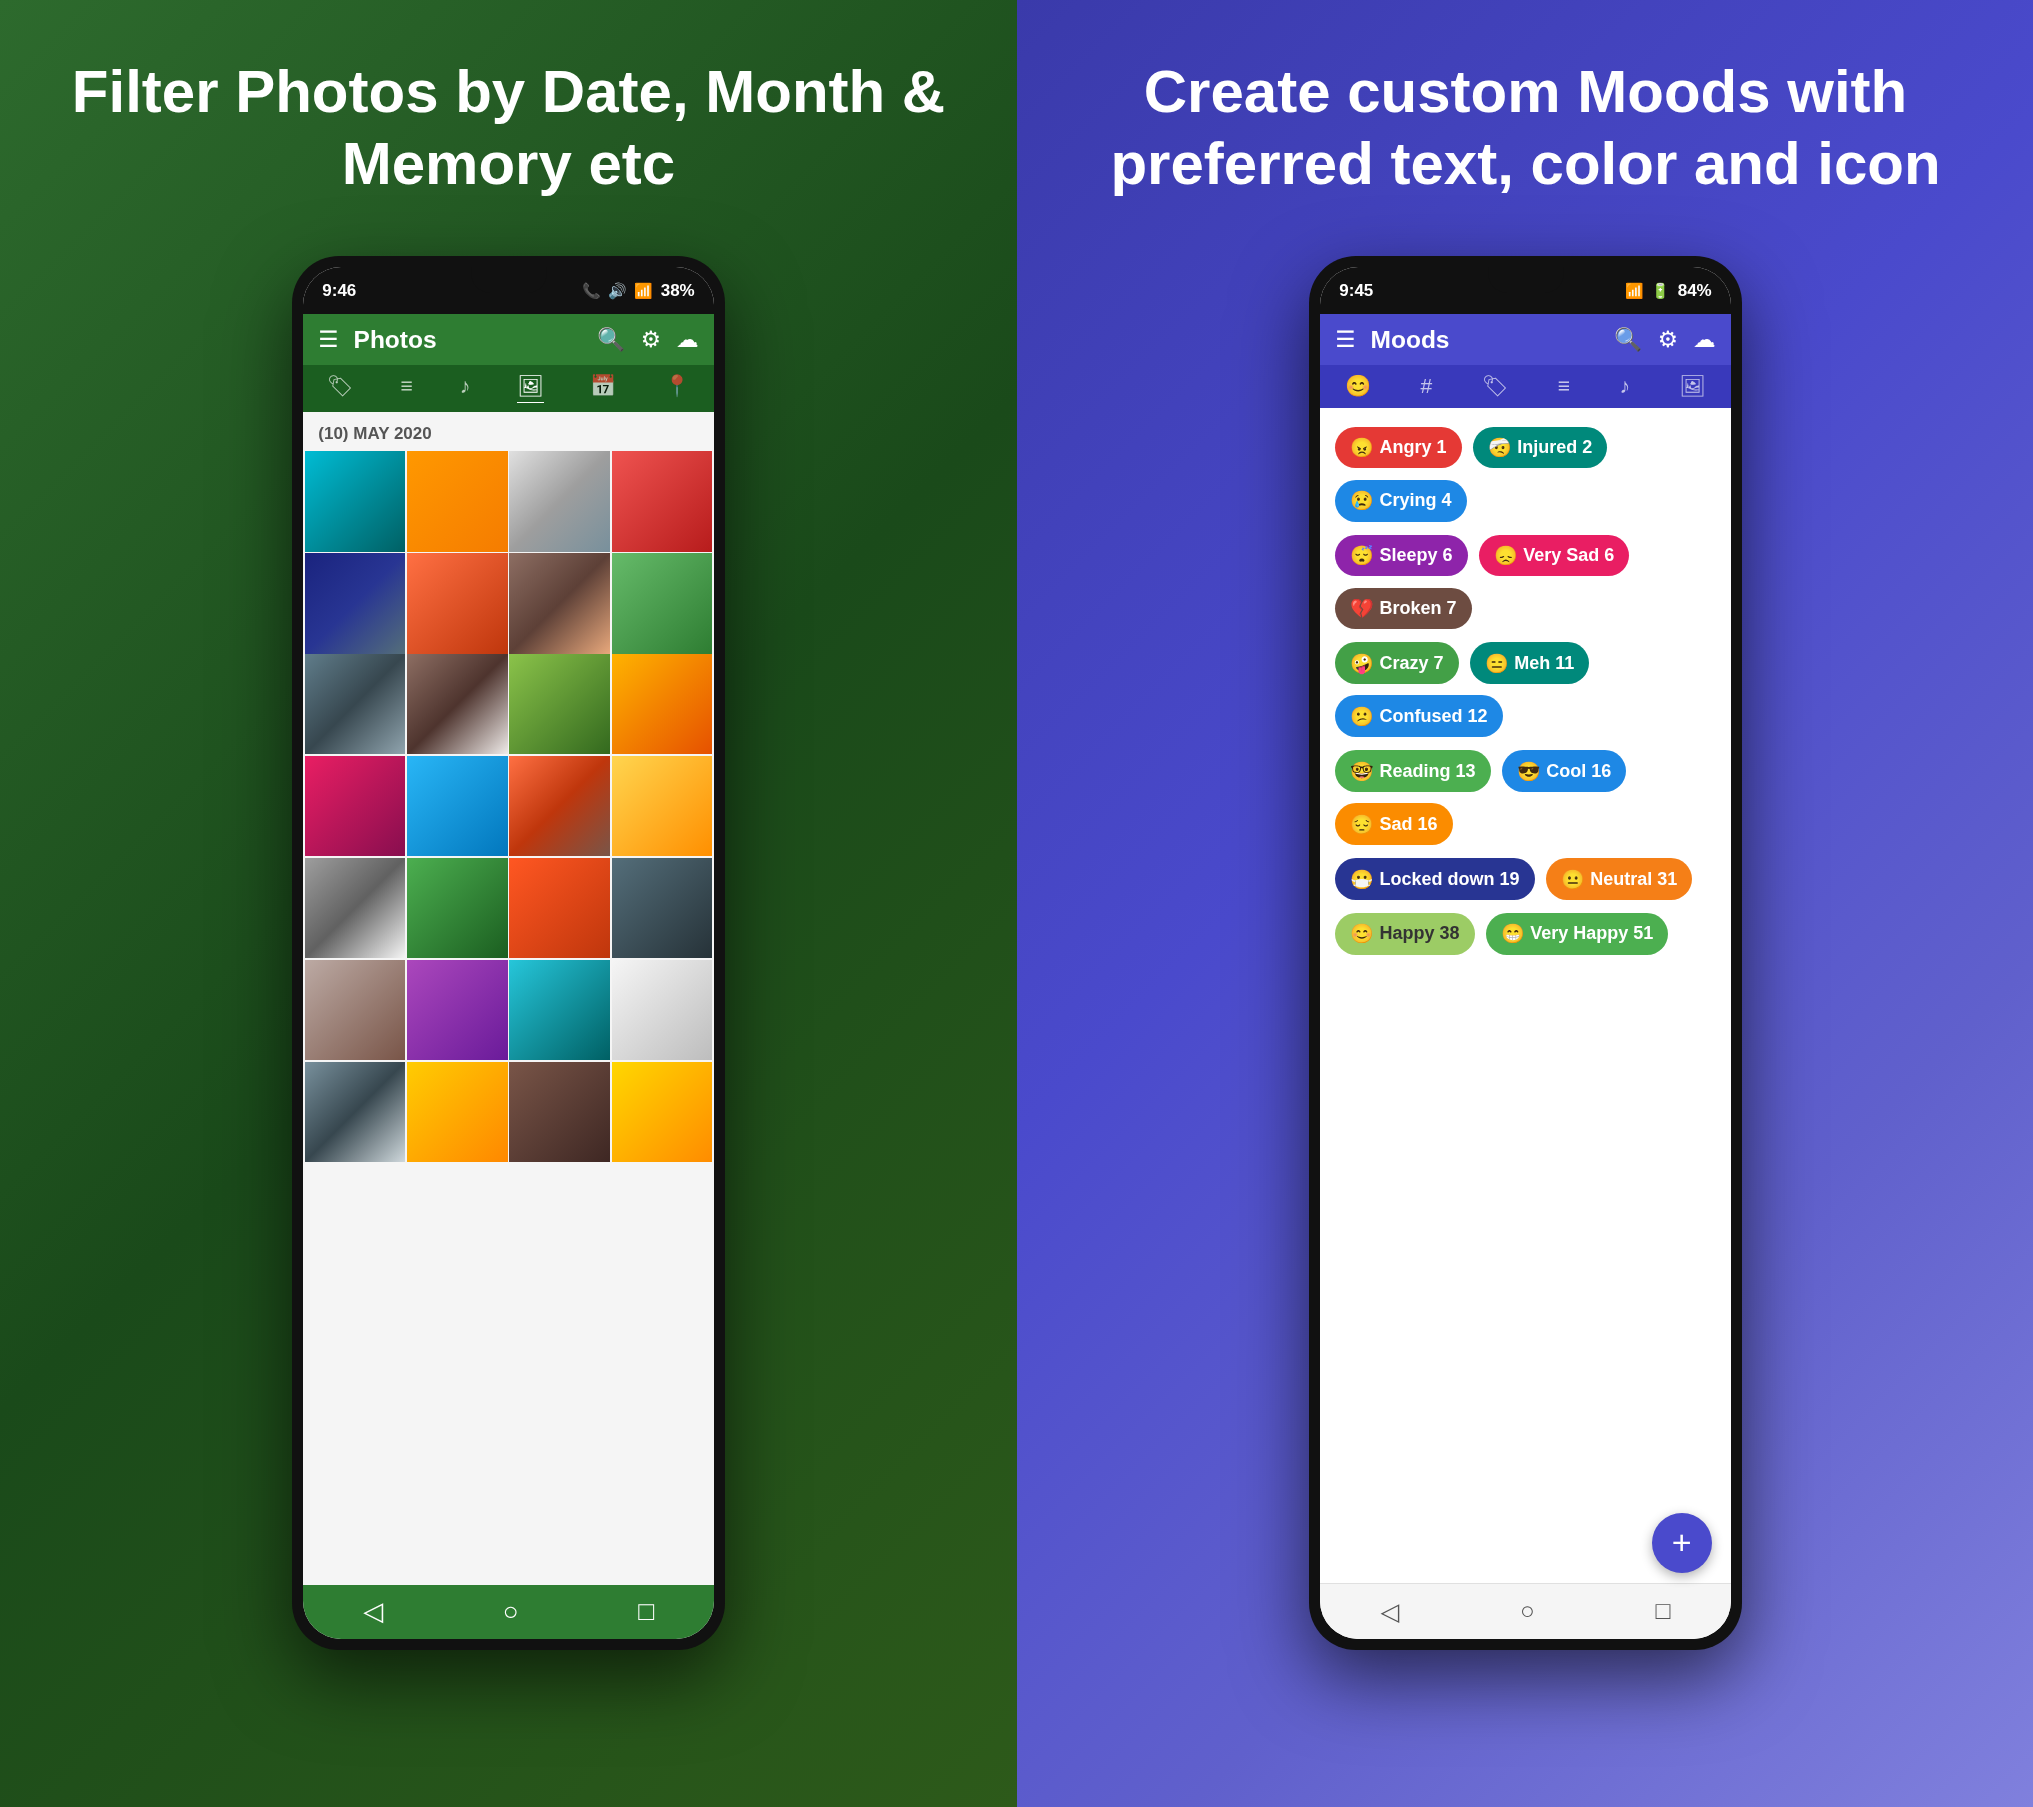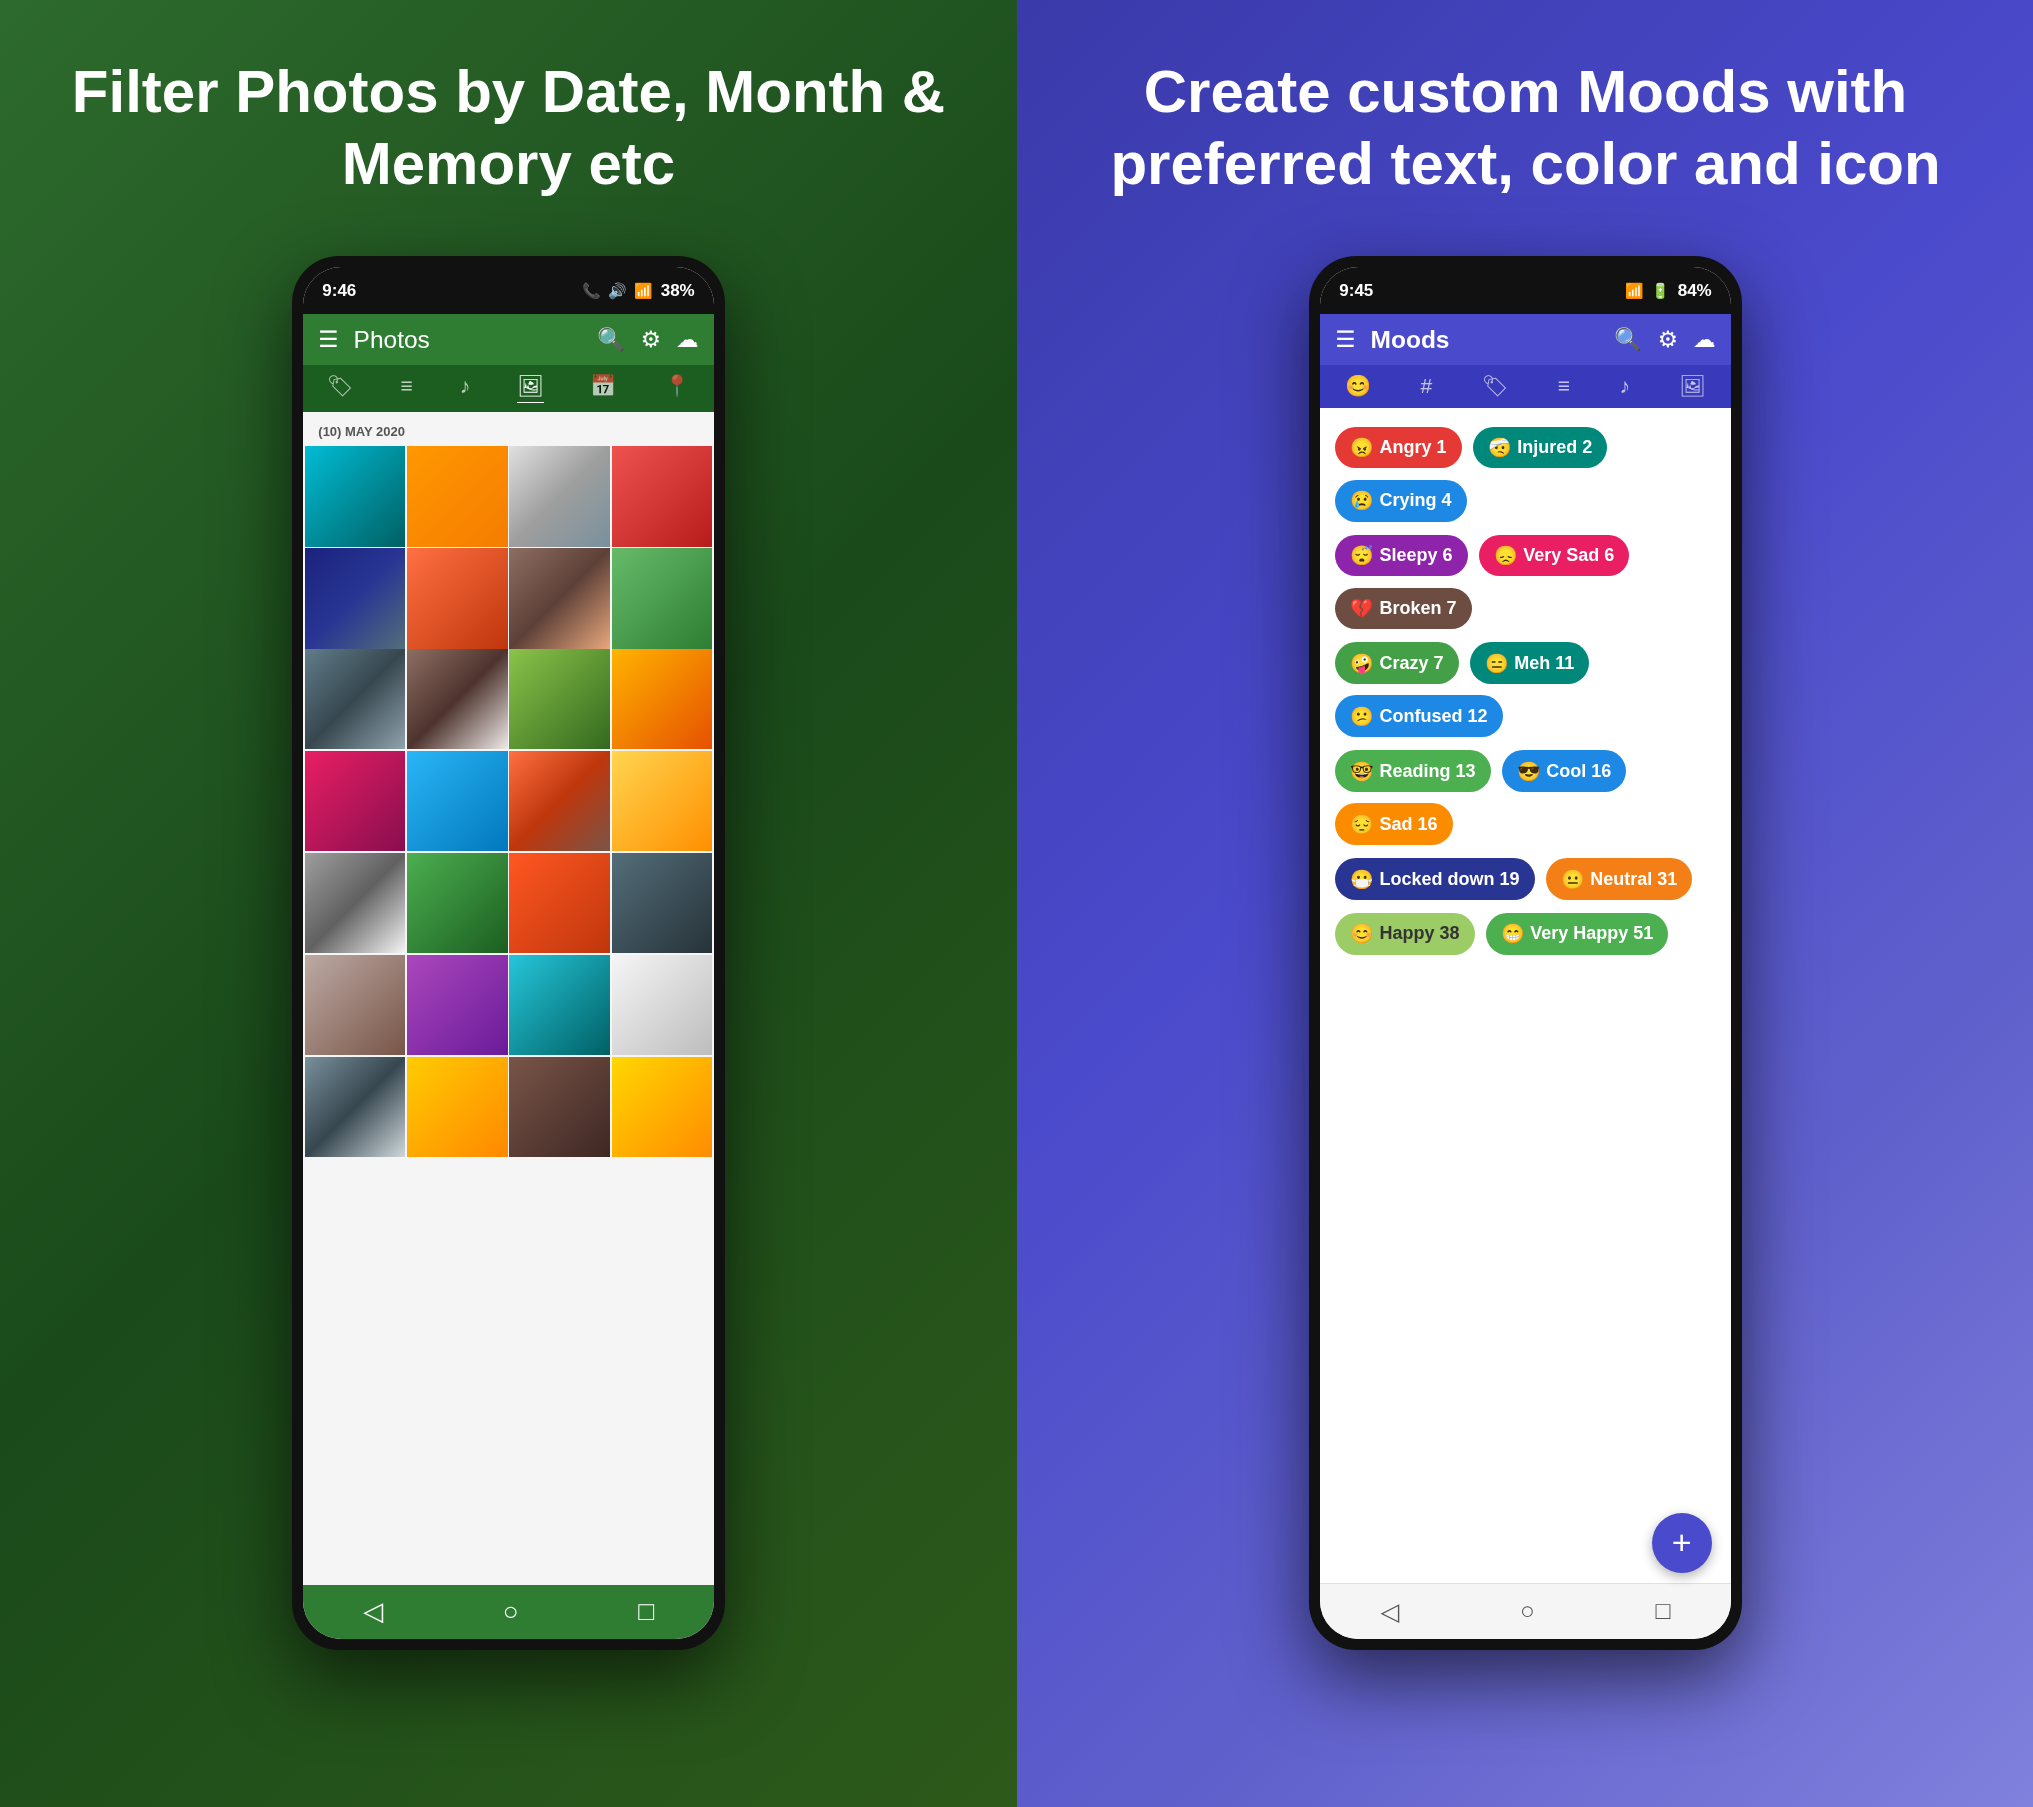--- a/index.html
+++ b/index.html
@@ -131,21 +131,21 @@
       background: #2e7d32;
       padding: 11.3px 15px;
       display: flex;
       align-items: center;
       gap: 15px;
     }
 
     .green-toolbar-title {
       color: white;
       font-size: 24.5px;
-      font-weight: 400;
+      font-weight: 700;
       flex: 1;
     }
 
     .toolbar-icon {
       color: white;
       font-size: 22.6px;
       cursor: pointer;
     }
 
     .green-tabs {
@@ -169,21 +169,21 @@
 
     .photo-grid-section {
       flex: 1;
       overflow: hidden;
       background: #f5f5f5;
     }
 
     .section-header {
       background: #f5f5f5;
       padding: 11.3px 15px 7.5px;
-      font-size: 13px;
+      font-size: 17px;
       font-weight: 600;
       color: #555;
     }
 
     .photo-grid {
       display: grid;
       grid-template-columns: repeat(4, 1fr);
       gap: 1.9px;
       padding: 0 1.9px;
     }

